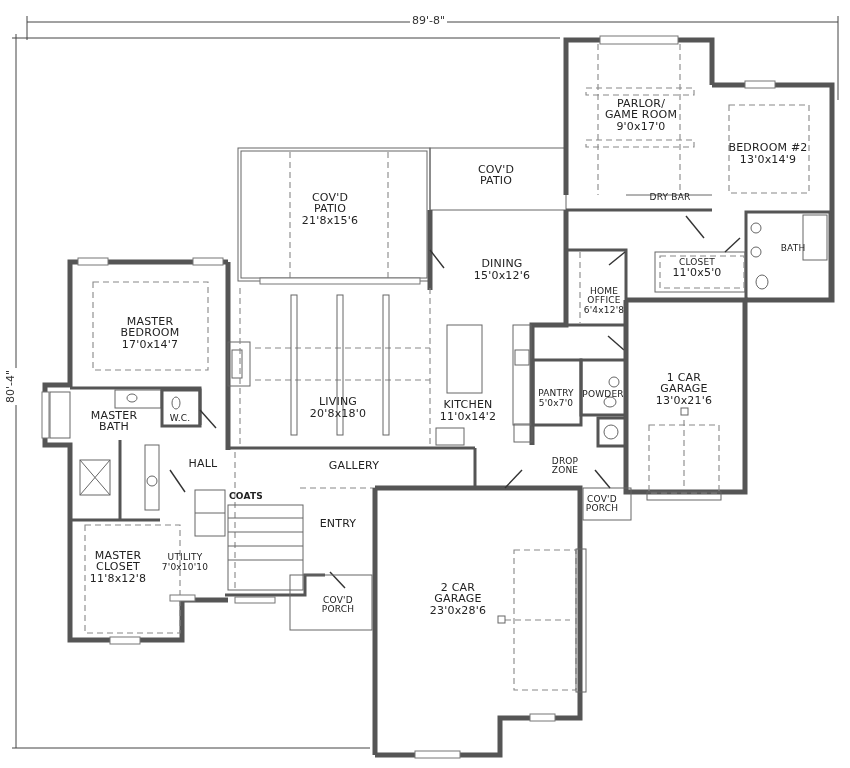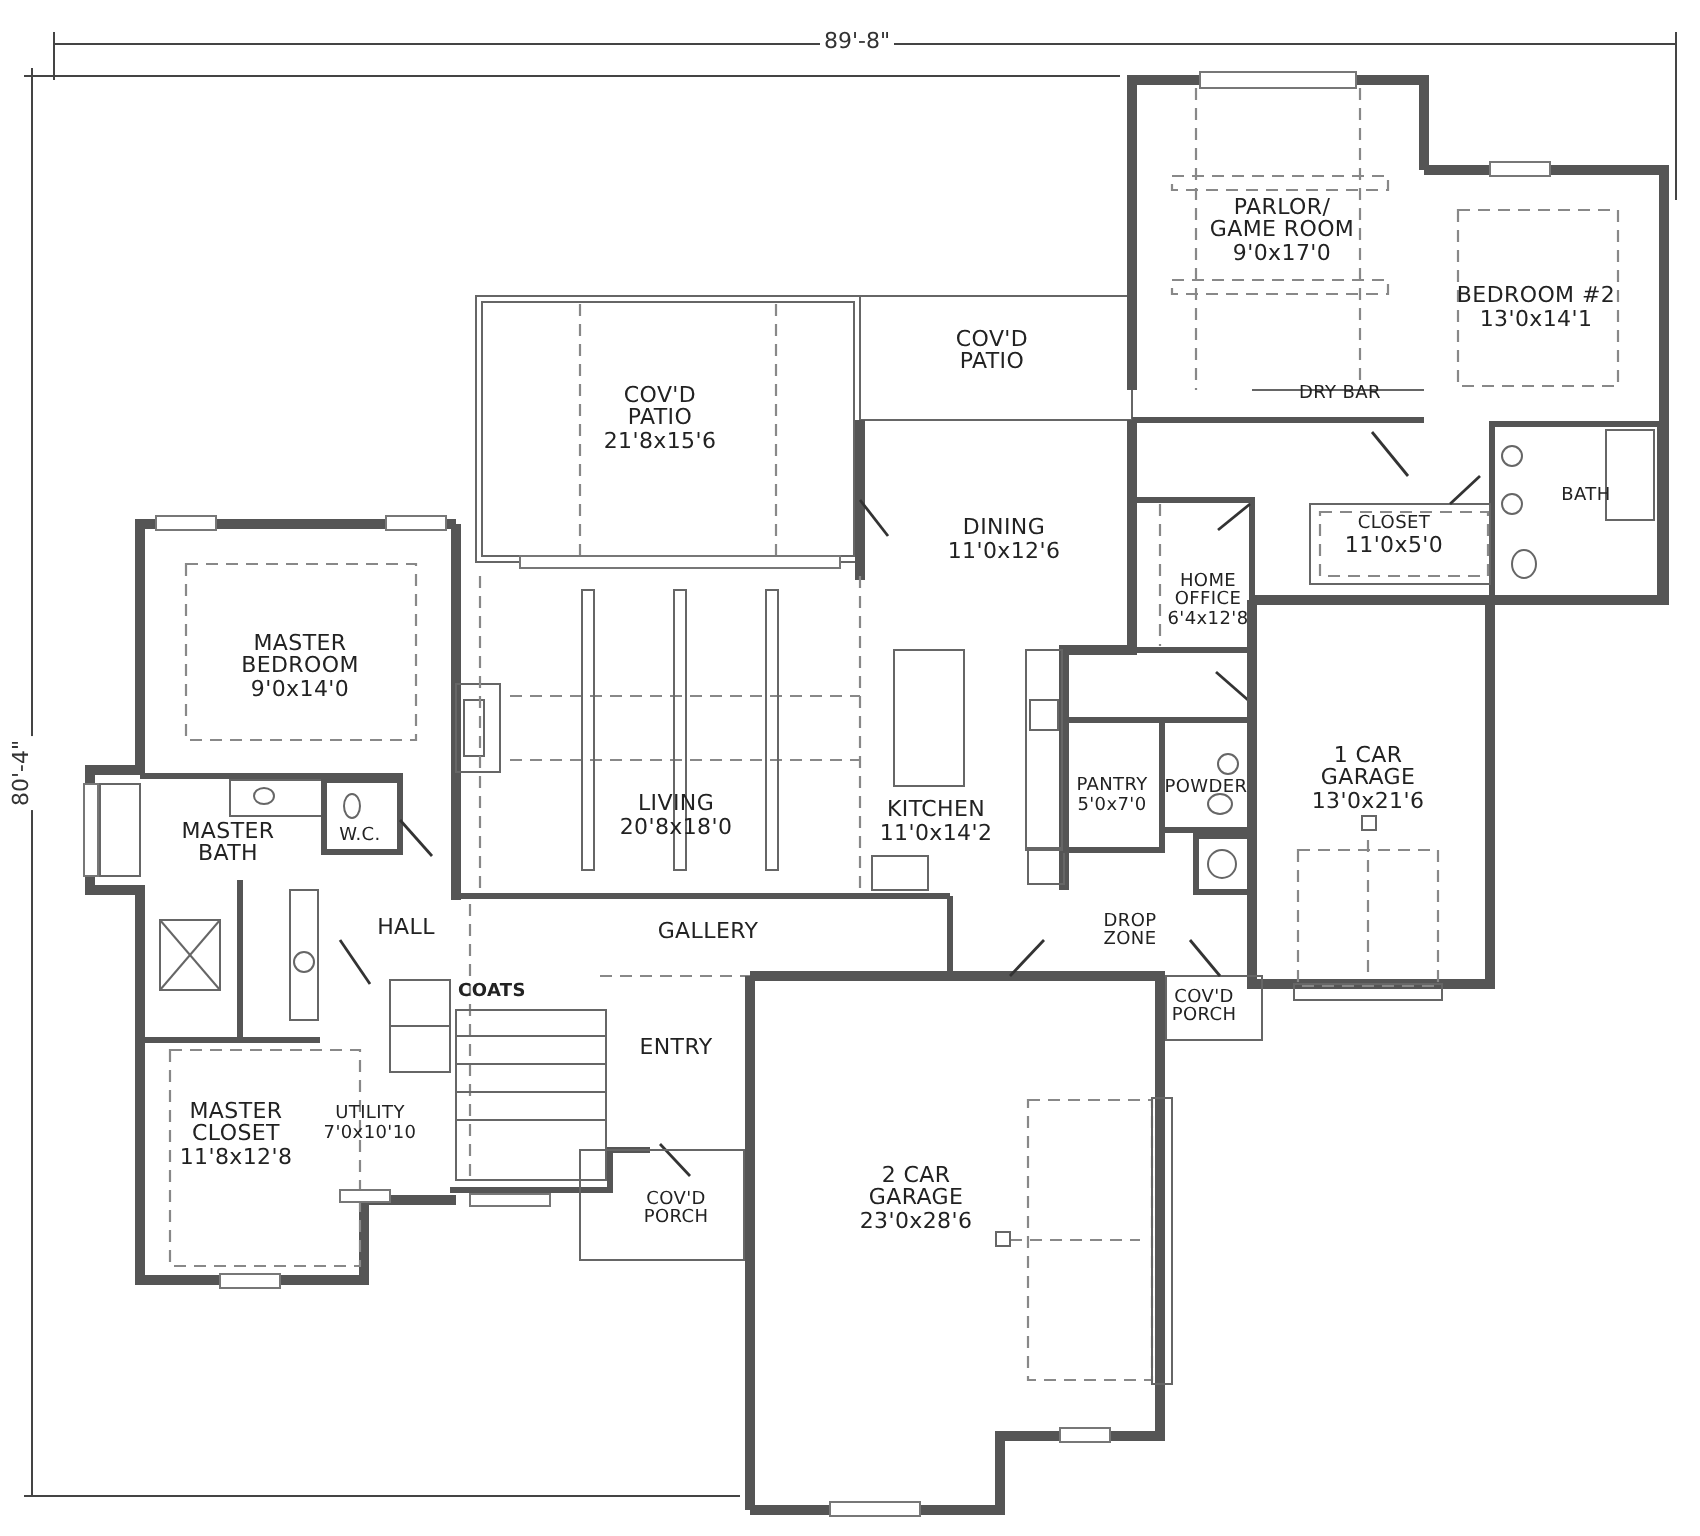--- a/index.html
+++ b/index.html
@@ -181,62 +181,62 @@
 <div class="dimtxt dimv" style="left:-8px; top:380px;">80'-4"</div>
 
 <div class="lbl" style="left:641px; top:98px;">
   <span class="nm">Parlor/</span>
   <span class="nm">Game Room</span>
   <span class="sz">9'0x17'0</span>
 </div>
 
 <div class="lbl" style="left:768px; top:142px;">
   <span class="nm">Bedroom #2</span>
-  <span class="sz">13'0x14'1</span>
+  <span class="sz">13'0x14'9</span>
 </div>
 
 <div class="lbl" style="left:670px; top:193px;">
   <span class="nm small">Dry Bar</span>
 </div>
 
 <div class="lbl" style="left:330px; top:192px;">
   <span class="nm">Cov'd</span>
   <span class="nm">Patio</span>
   <span class="sz">21'8x15'6</span>
 </div>
 
 <div class="lbl" style="left:496px; top:164px;">
   <span class="nm">Cov'd</span>
   <span class="nm">Patio</span>
 </div>
 
 <div class="lbl" style="left:502px; top:258px;">
   <span class="nm">Dining</span>
-  <span class="sz">11'0x12'6</span>
+  <span class="sz">15'0x12'6</span>
 </div>
 
 <div class="lbl" style="left:697px; top:258px;">
   <span class="nm small">Closet</span>
   <span class="sz small">11'0x5'0</span>
 </div>
 
 <div class="lbl" style="left:793px; top:244px;">
   <span class="nm small">Bath</span>
 </div>
 
 <div class="lbl small" style="left:604px; top:287px;">
   <span class="nm">Home</span>
   <span class="nm">Office</span>
   <span class="sz">6'4x12'8</span>
 </div>
 
 <div class="lbl" style="left:150px; top:316px;">
   <span class="nm">Master</span>
   <span class="nm">Bedroom</span>
-  <span class="sz">9'0x14'0</span>
+  <span class="sz">17'0x14'7</span>
 </div>
 
 <div class="lbl" style="left:338px; top:352px;margin-top:44px;">
   <span class="nm">Living</span>
   <span class="sz">20'8x18'0</span>
 </div>
 
 <div class="lbl" style="left:468px; top:399px;">
   <span class="nm">Kitchen</span>
   <span class="sz">11'0x14'2</span>

